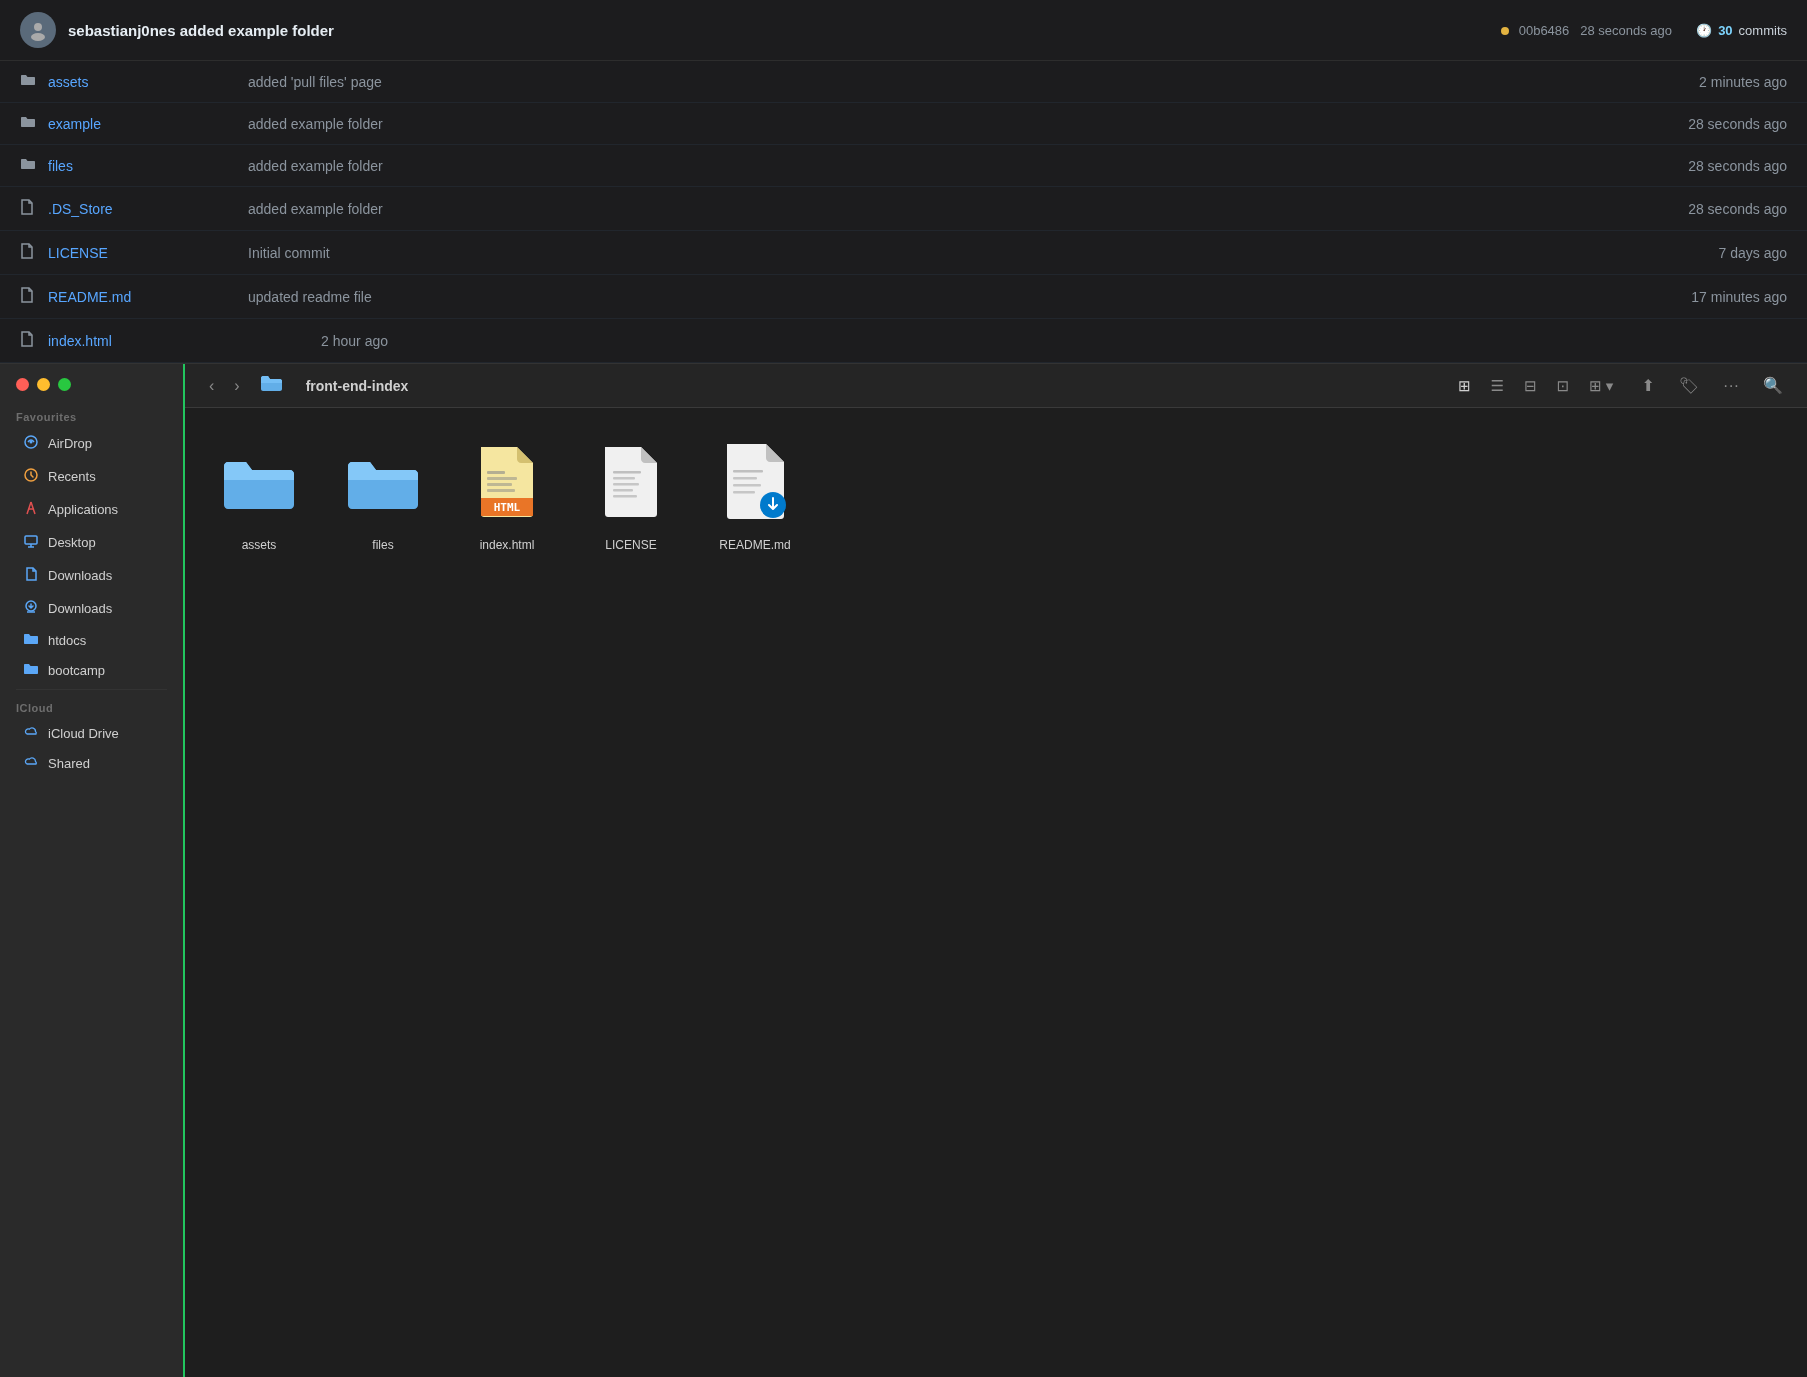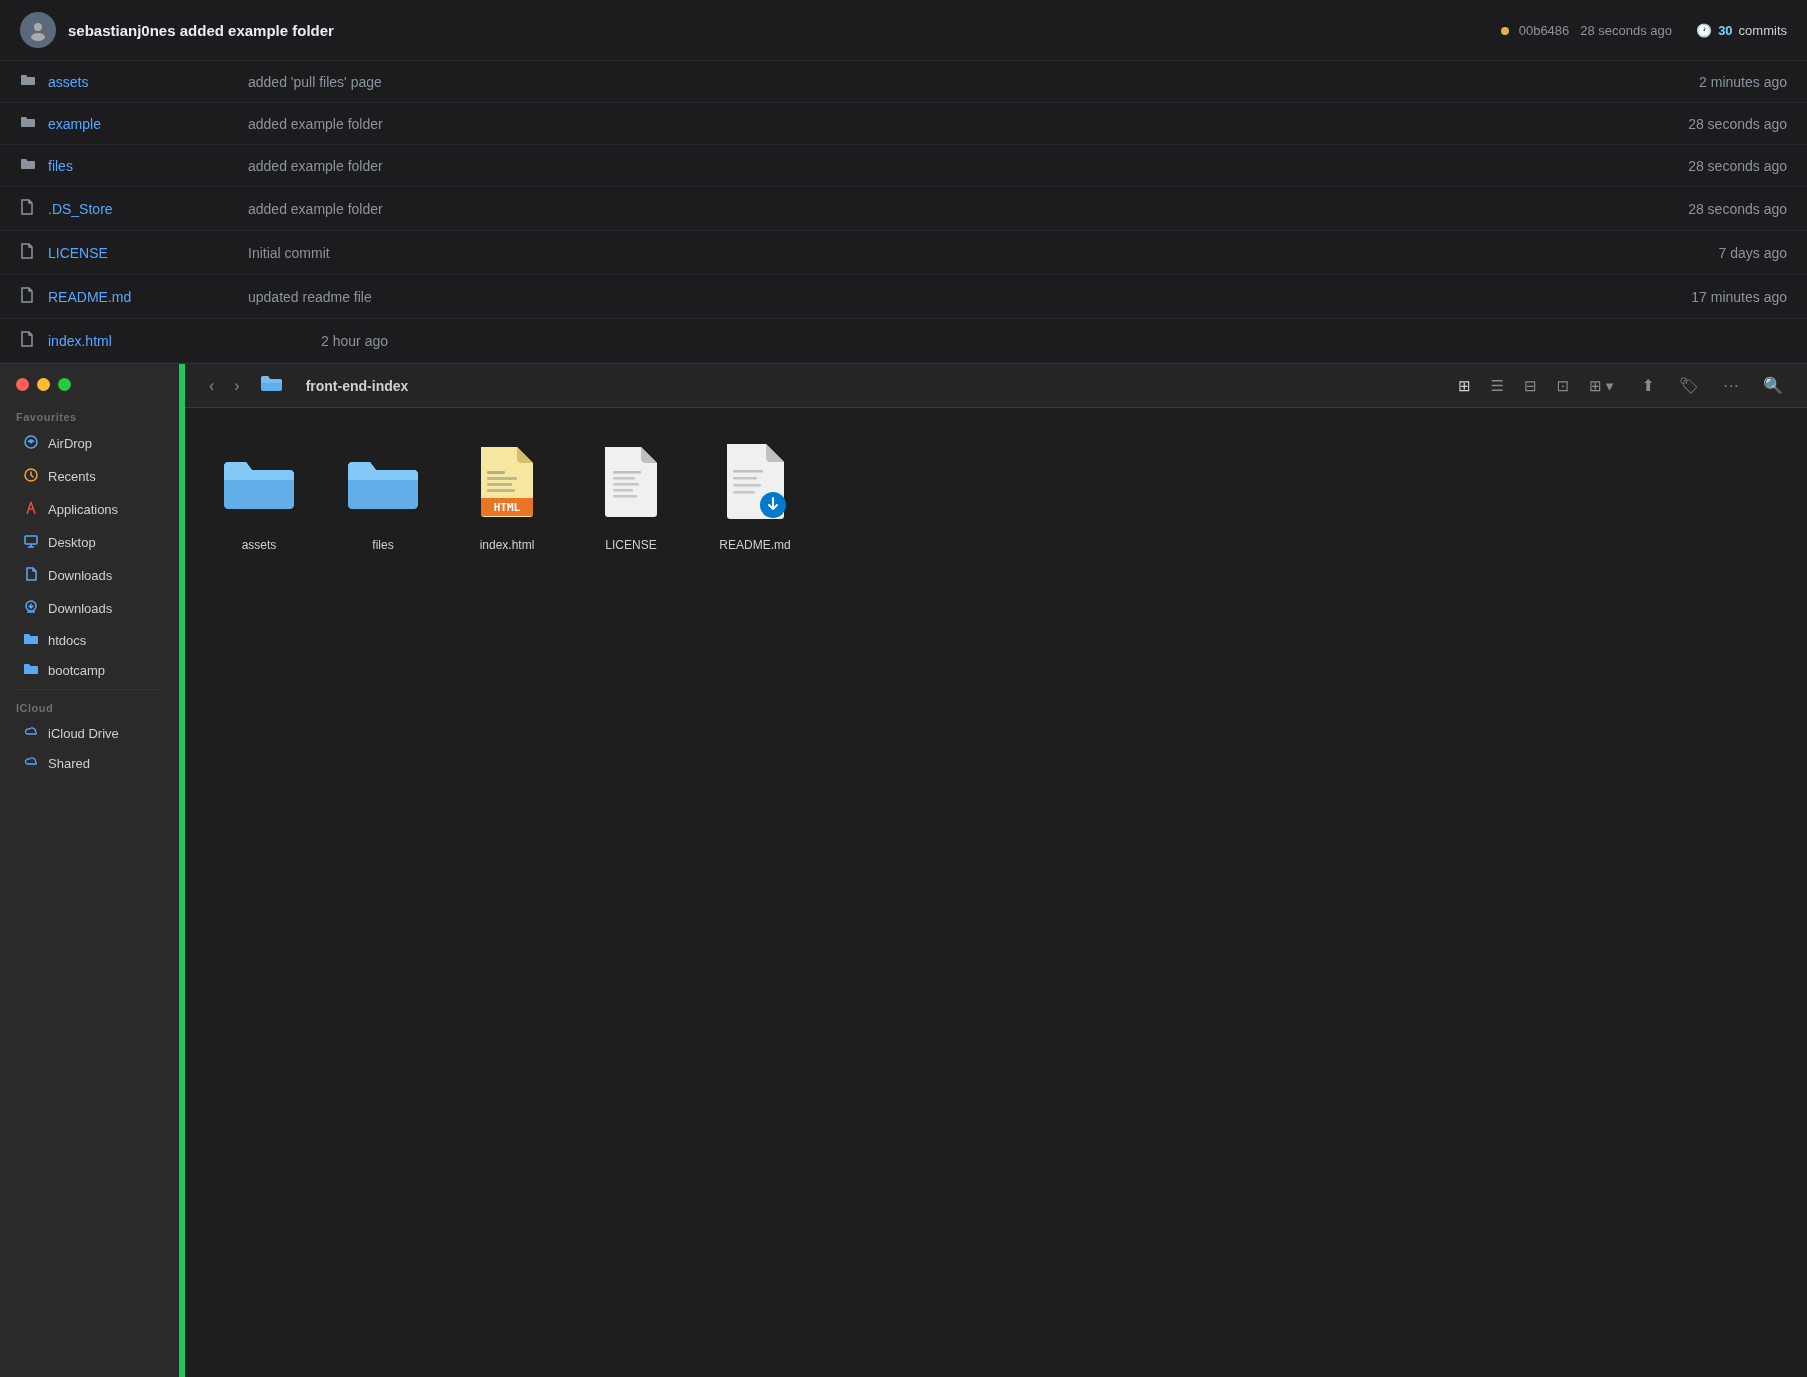--- a/index.html
+++ b/index.html
@@ -125,21 +125,21 @@
       display: flex;
       flex: 1;
       background: #1e1e1e;
       overflow: hidden;
     }
 
     
     .finder-sidebar {
       width: 185px;
       background: #2a2a2a;
-      border-right: 6px solid #22c55e;
+      border-right: 2px solid #22c55e;
       display: flex;
       flex-direction: column;
       padding: 0;
       overflow-y: auto;
     }
 
     .window-controls {
       display: flex;
       align-items: center;
       gap: 8px;

